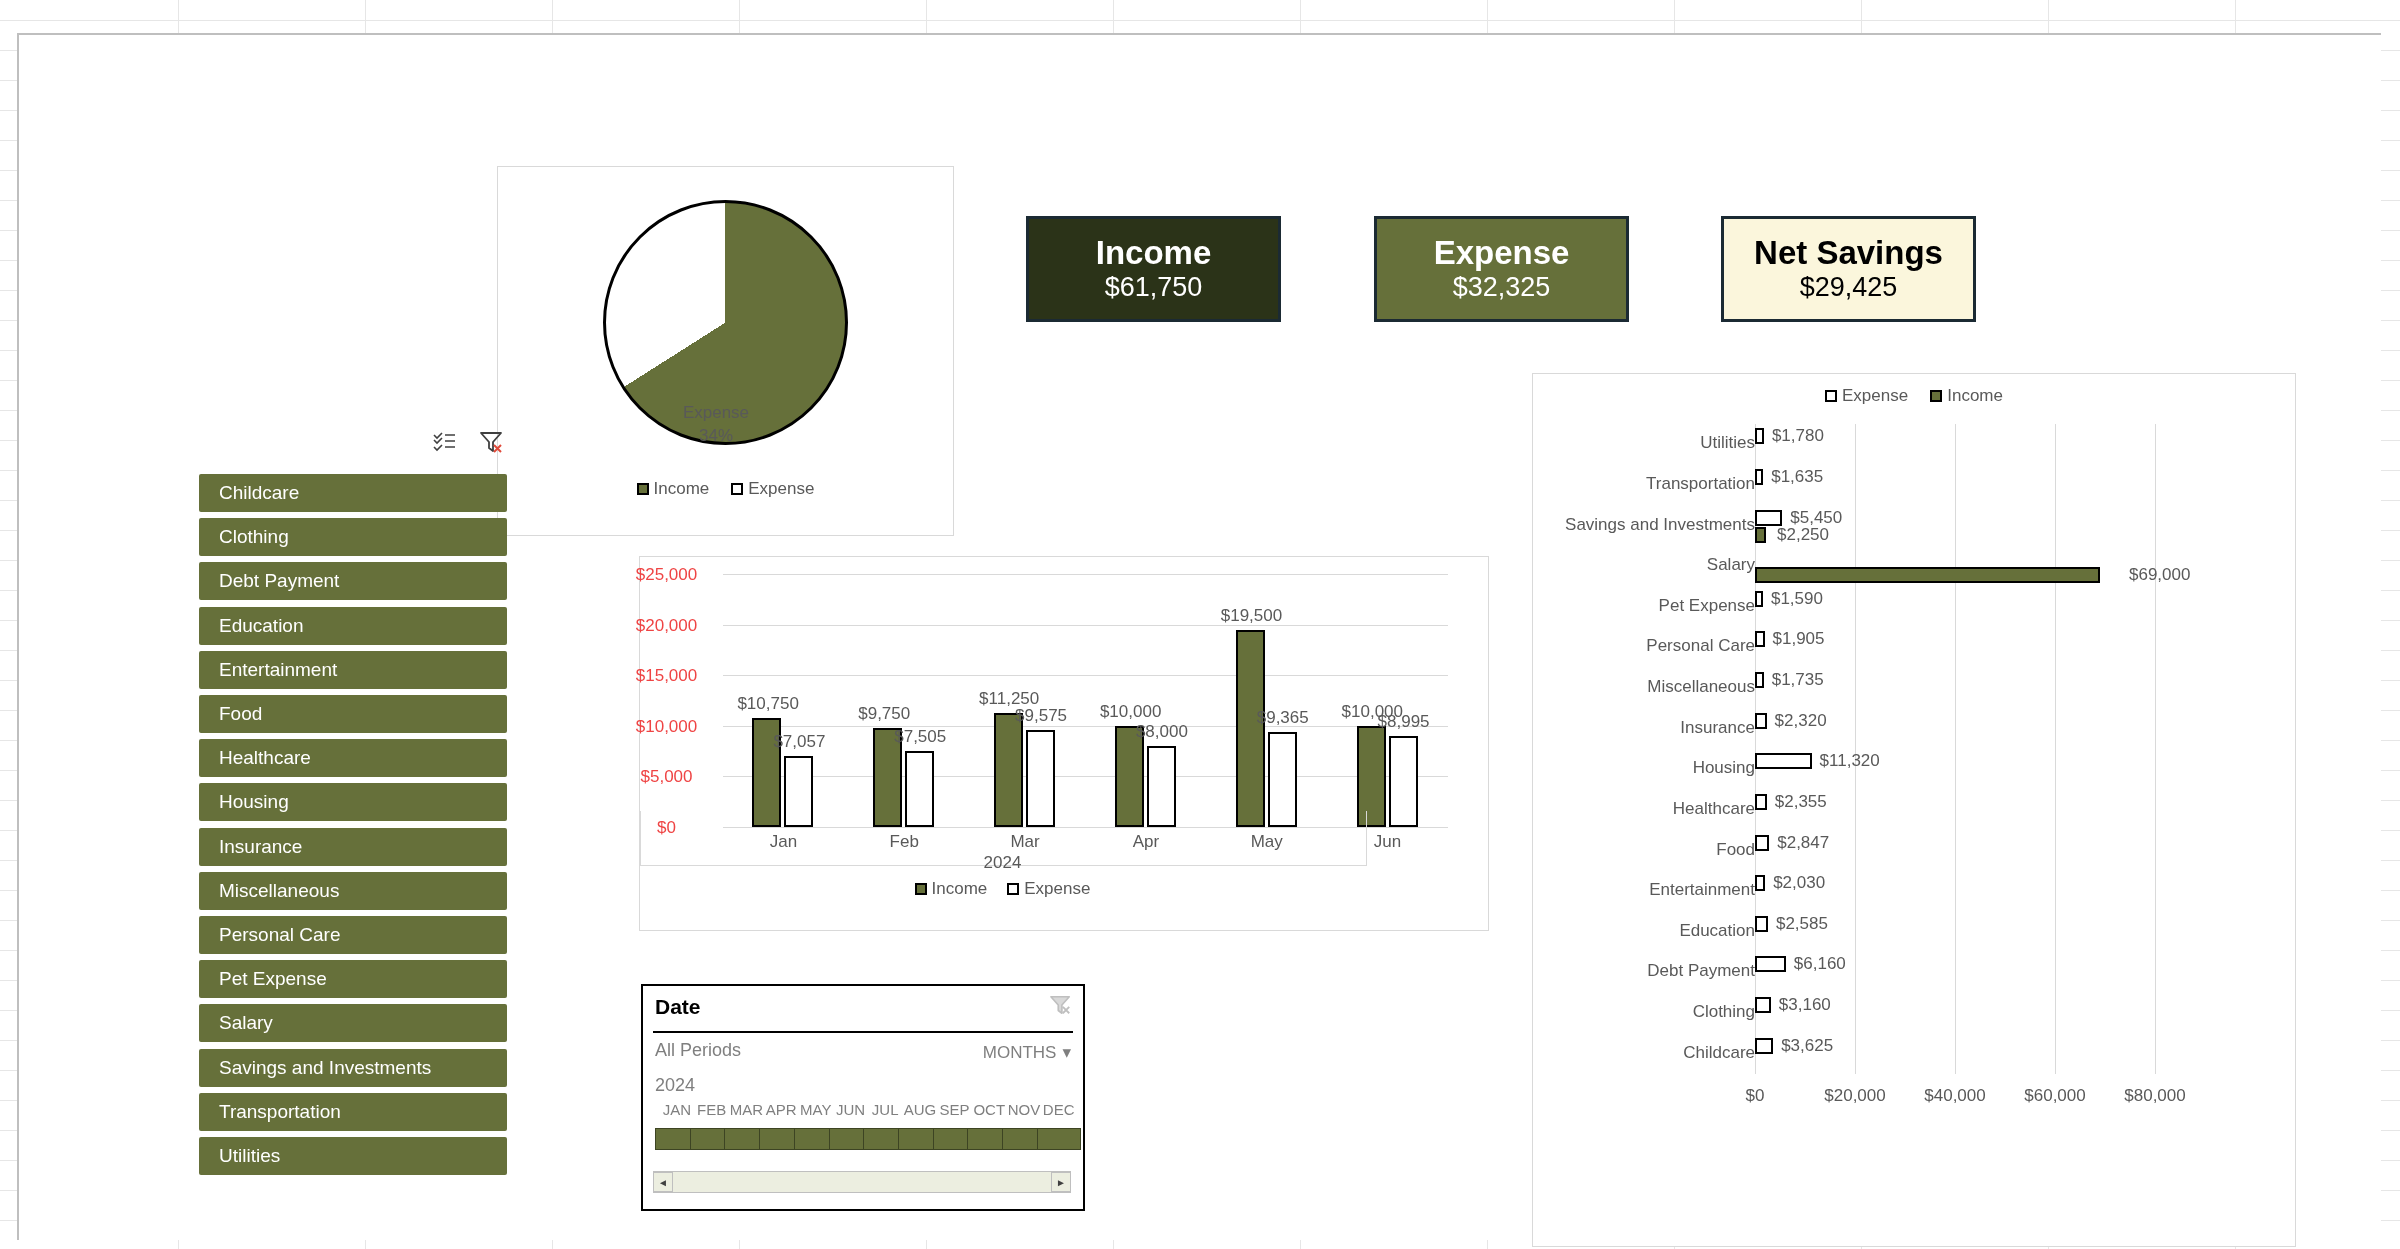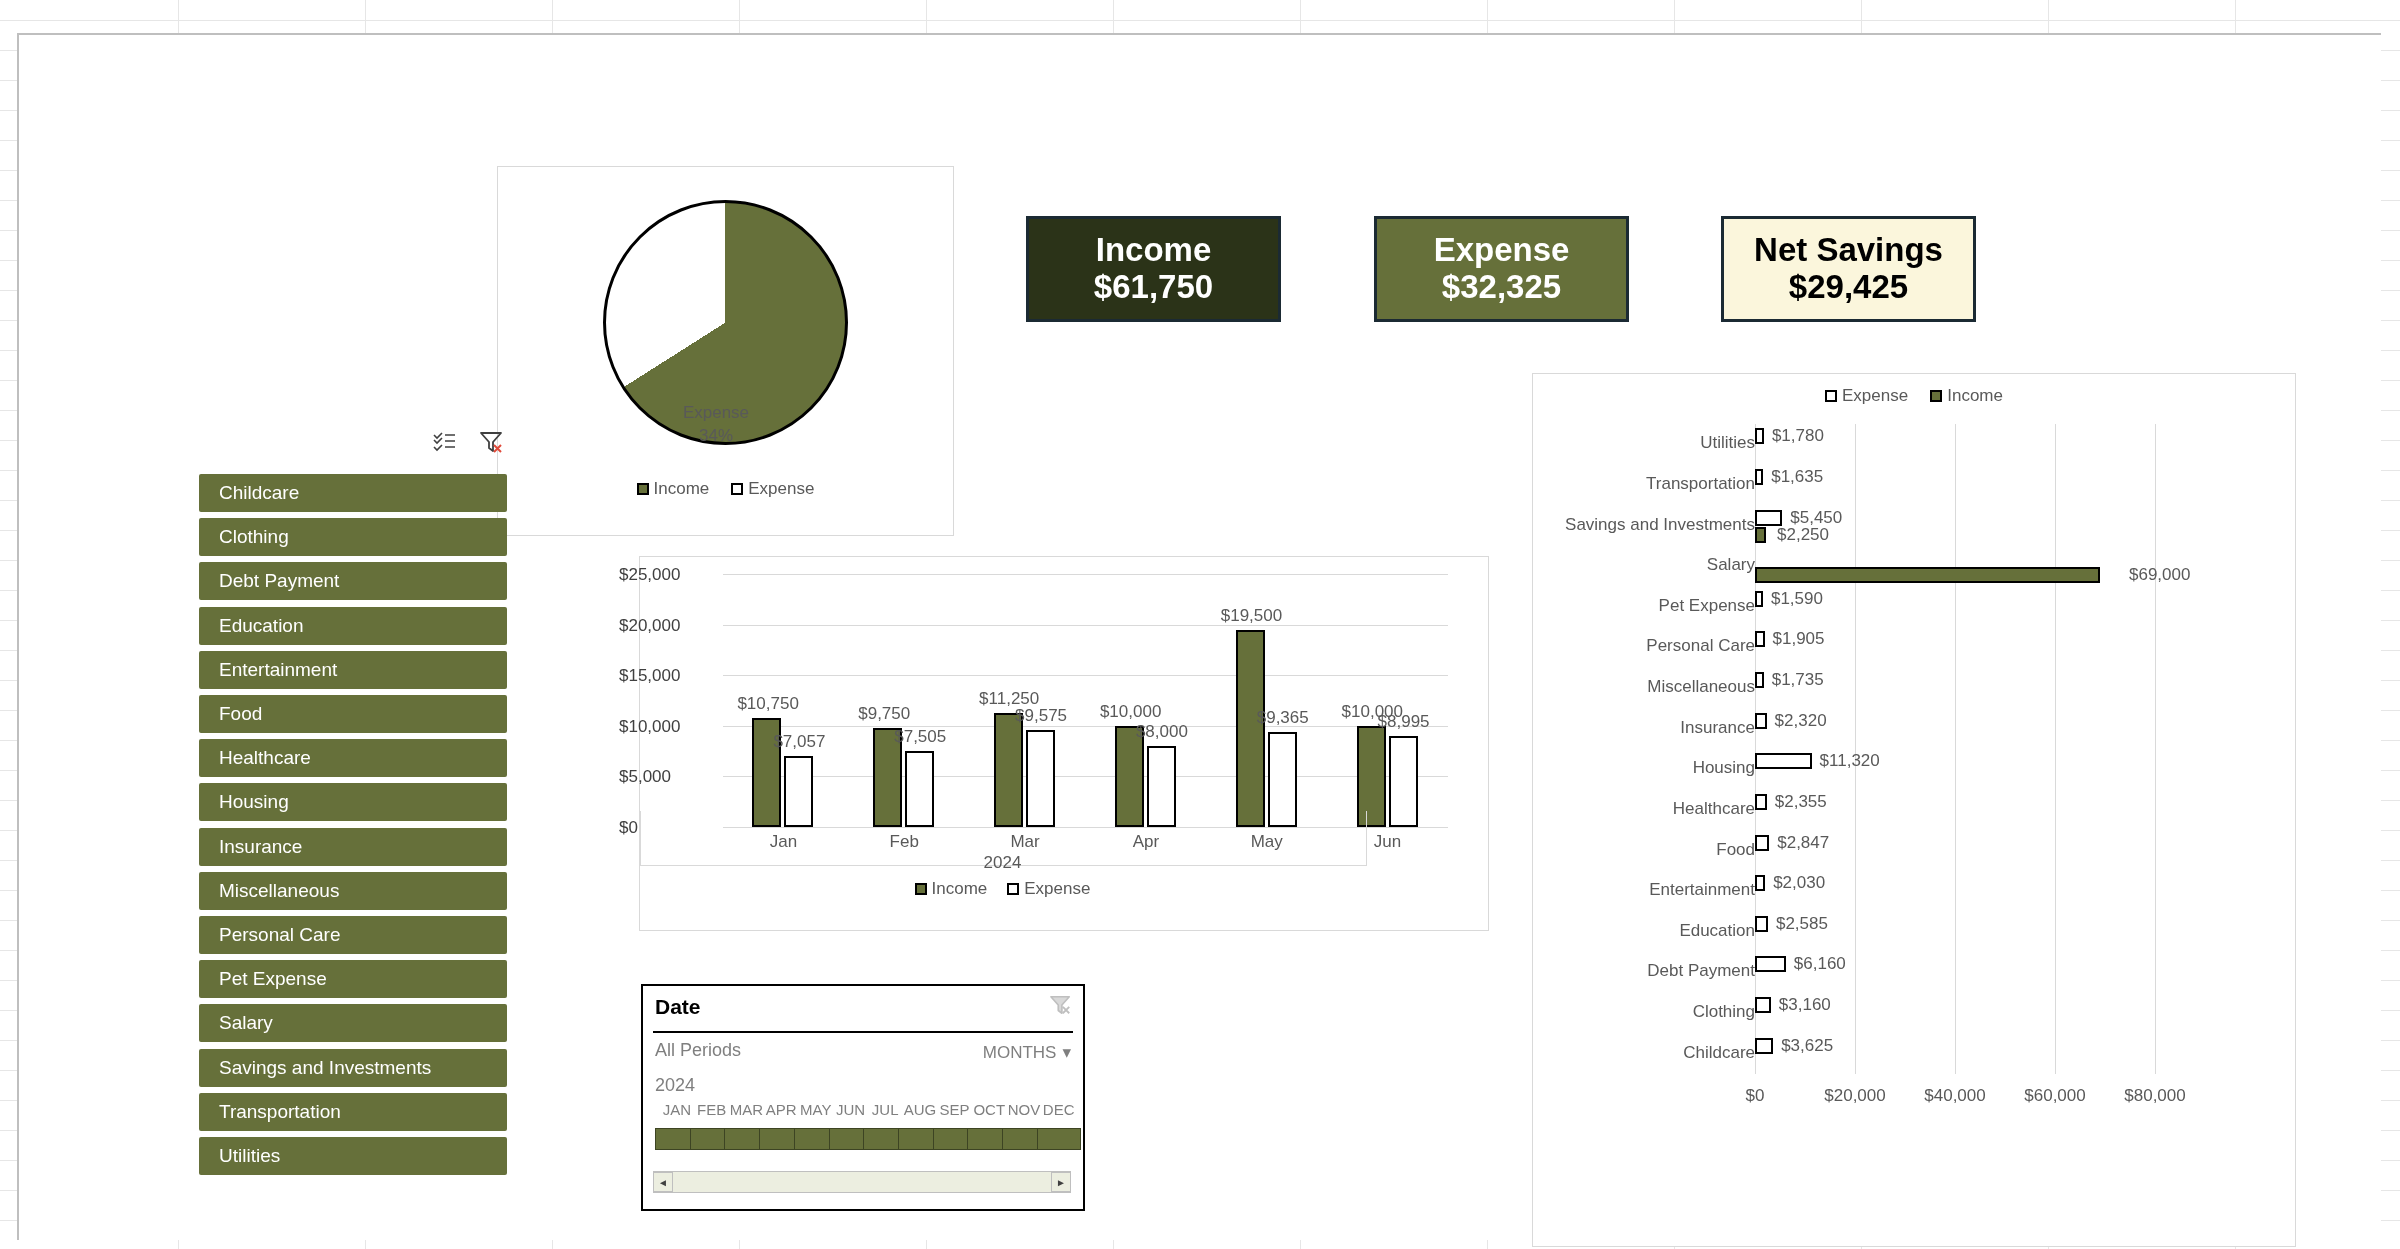--- a/index.html
+++ b/index.html
@@ -28,21 +28,21 @@
     text-align:center;font-size:48px;font-weight:bold;color:#000;
     letter-spacing:-0.5px;
   }
   
   .kpi{
     position:absolute;border:3px solid #1b2a33;
     display:flex;flex-direction:column;align-items:center;justify-content:center;
     line-height:1.12;
   }
   .kpi .kpi-label{font-size:33px;font-weight:bold;}
-  .kpi .kpi-value{font-size:33px;font-weight:bold;}
+  .kpi .kpi-value{font-size:27px;font-weight:normal;}
   #kpi-income{left:1007px;top:181px;width:249px;height:100px;background:#2b3318;color:#fff;}
   #kpi-expense{left:1355px;top:181px;width:249px;height:100px;background:#66703a;color:#fff;}
   #kpi-netsavings{left:1702px;top:181px;width:249px;height:100px;background:#fbf6dc;color:#000;}
   #kpi-savingrate{left:2050px;top:181px;width:249px;height:100px;background:#c4712a;color:#000;}
 
   
   #pie-panel{
     position:absolute;left:478px;top:131px;width:455px;height:368px;
     background:#fff;border:1px solid #d9d9d9;
   }
@@ -71,21 +71,21 @@
     background:#66703a;color:#fff;font-size:19px;
     display:flex;align-items:center;padding-left:20px;box-sizing:border-box;
     border-radius:2px;
   }
 
   
   #col-panel{position:absolute;left:620px;top:521px;width:848px;height:373px;
     background:#fff;border:1px solid #d9d9d9;}
   #col-plot{position:absolute;left:83px;top:17px;width:725px;height:253px;}
   .col-grid{position:absolute;left:0;width:725px;height:1px;background:#d9d9d9;}
-  .col-ytick{position:absolute;right:734px;width:95px;text-align:left;font-size:17px;color:#404040;transform:translateY(-9px);}
+  .col-ytick{position:absolute;right:734px;width:95px;text-align:center;font-size:17px;color:#ef4444;transform:translateY(-9px);}
   .colgroup{position:absolute;bottom:0;height:253px;}
   .bar{position:absolute;bottom:0;border:2px solid #000;box-sizing:border-box;}
   .bar.inc{background:#66703a;}
   .bar.exp{background:#fff;}
   .barlbl{position:absolute;font-size:17px;color:#595959;white-space:nowrap;}
   .col-xlbl{position:absolute;top:258px;font-size:17px;color:#595959;text-align:center;}
   #col-xaxis-title{position:absolute;left:0;top:296px;width:725px;text-align:center;font-size:17px;color:#595959;}
   #col-legend{position:absolute;left:0;top:322px;width:725px;display:flex;justify-content:center;gap:20px;font-size:17px;color:#595959;}
   #col-axisbox{position:absolute;left:0;top:254px;width:725px;height:54px;border:1px solid #d9d9d9;border-top:none;}
 

